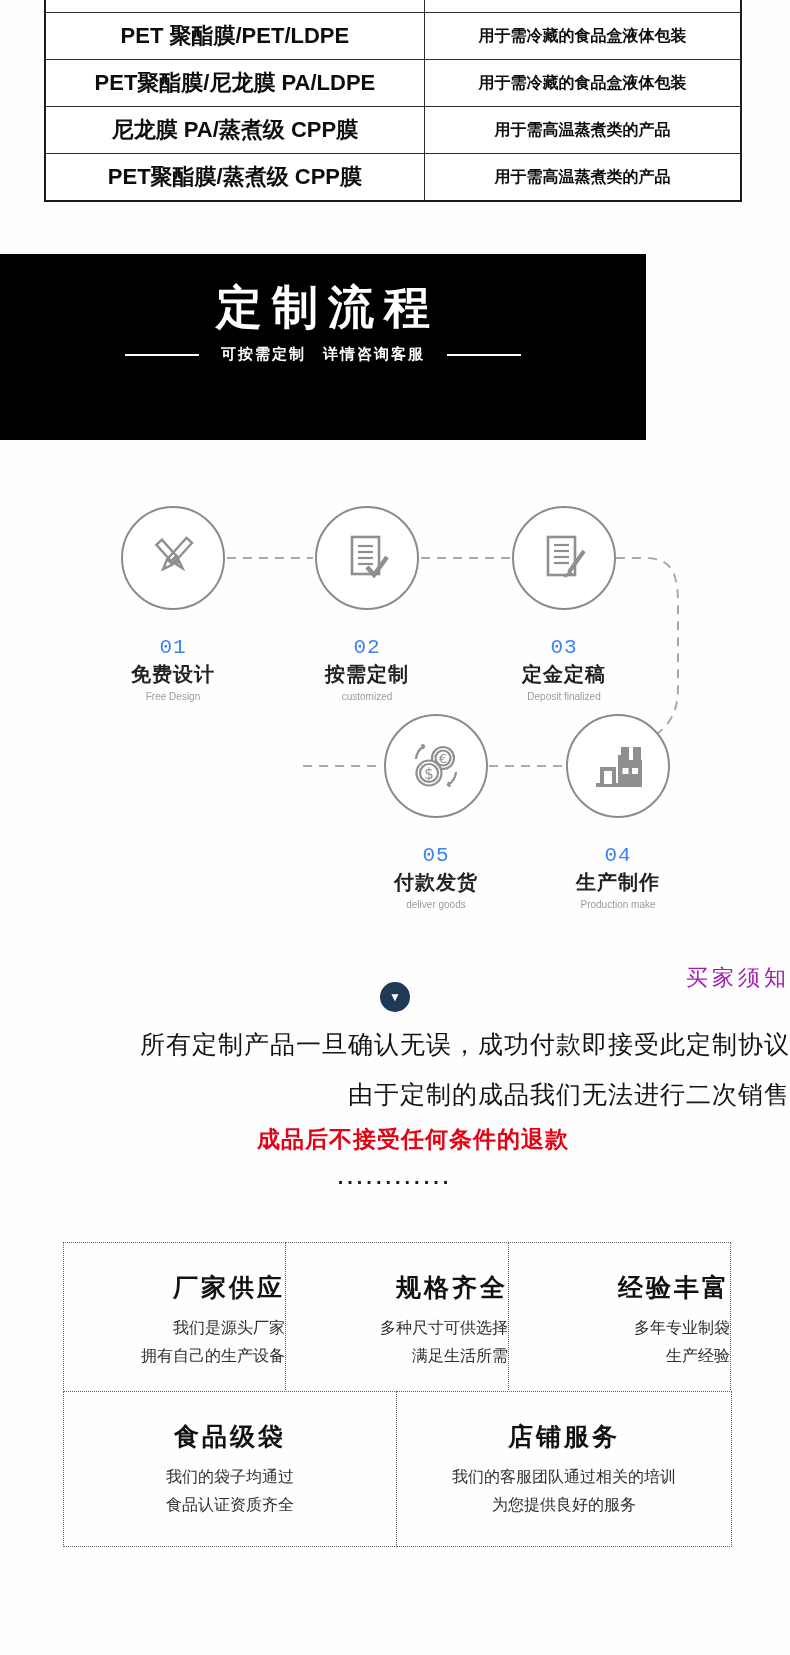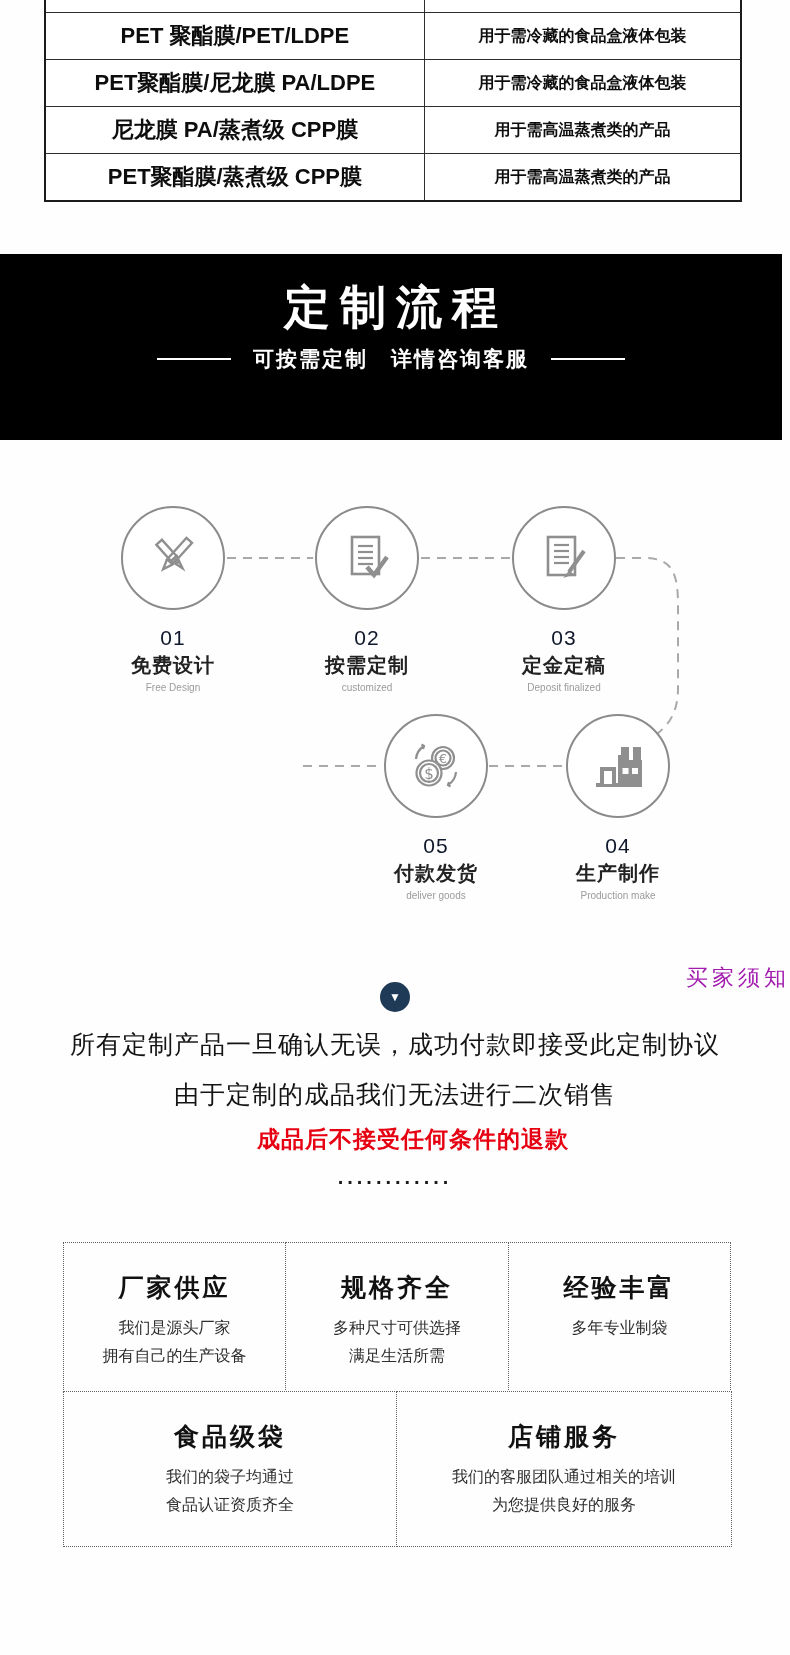--- a/index.html
+++ b/index.html
@@ -9,59 +9,59 @@
   
   .mat-table{position:absolute;left:44px;top:-37px;width:698px;border-collapse:collapse;
              table-layout:fixed;border:2px solid #1b1b1b;}
   .mat-table td{border:1px solid #2e2e2e;height:44px;text-align:center;vertical-align:middle;
                 background:#fff;color:#0d0d0d;overflow:hidden;}
   .mat-table td.mat{width:54%;font-size:22px;font-weight:700;}
   .mat-table td.use{font-size:16px;font-weight:600;}
   .mat-table tr.partial td{height:45px;}
 
   
-  .banner{position:absolute;left:0;top:254px;width:782px;height:186px;background:#000;}
+  .banner{position:absolute;left:0;top:254px;width:646px;height:186px;background:#000;}
   .banner-title{margin:0;padding-top:28px;text-align:center;color:#fff;font-size:46px;
                 font-weight:700;letter-spacing:10px;text-indent:10px;line-height:50px;}
   .banner-sub{margin-top:13px;display:flex;align-items:center;justify-content:center;gap:22px;color:#fff;}
   .banner-sub .wline{width:74px;height:2px;background:#fff;}
-  .banner-sub .txt{font-size:21px;font-weight:700;letter-spacing:2px;}
+  .banner-sub .txt{font-size:15px;font-weight:700;letter-spacing:2px;}
 
   
   .step{position:absolute;width:160px;text-align:center;}
   .circ{width:104px;height:104px;margin:0 auto;border:2px solid #8b8b8b;border-radius:50%;
         background:#fff;display:flex;align-items:center;justify-content:center;box-sizing:border-box;}
-  .num{margin-top:16px;font-size:21px;color:#0f172a;letter-spacing:1px;}
+  .num{margin-top:26px;font-size:21px;color:#3b82f6;letter-spacing:1px;font-family:Liberation Mono, monospace;}
   .lbl{margin-top:2px;font-size:20px;font-weight:700;color:#222;letter-spacing:1px;}
   .cap{margin-top:3px;font-size:10px;color:#9b9b9b;}
   .flow-svg{position:absolute;left:0;top:0;pointer-events:none;}
 
   
   .notice-head{position:absolute;top:924px;left:0;width:100%;text-align:right;
                font-size:22px;color:#a21caf;letter-spacing:4px;margin-top:39px;}
   .notice-sub{position:absolute;top:958px;left:58px;right:58px;display:flex;align-items:center;gap:16px;}
   .notice-sub .hline{flex:1;height:1px;background:#9a9a9a;}
   .notice-sub .txt{font-size:14px;letter-spacing:3px;color:#3f3f3f;white-space:nowrap;}
   .down-badge{position:absolute;top:982px;left:380px;width:30px;height:30px;border-radius:50%;
               background:#1e3a56;color:#fff;display:flex;align-items:center;justify-content:center;
               font-size:12px;line-height:1;}
-  .agree{position:absolute;left:0;width:100%;text-align:center;color:#141414;
+  .agree{position:absolute;left:0;width:100%;text-align:right;color:#141414;
          font-size:25px;font-weight:500;letter-spacing:1px;}
   .agree.l1{top:1028px;}
   .agree.l2{top:1078px;}
   .warning{position:absolute;top:1124px;left:0;width:100%;text-align:center;
            font-size:23px;font-weight:700;color:#e60012;letter-spacing:1px;padding-left:18px;}
   .dots{position:absolute;top:1166px;left:0;width:100%;text-align:center;
         font-size:20px;font-weight:700;letter-spacing:4px;color:#1a1a1a;}
 
   
   .features{position:absolute;left:63px;top:1242px;width:670px;}
   .f-row{display:flex;}
   .f-cell{box-sizing:border-box;border:1px dotted #5f5f5f;text-align:center;background:#fefefe;}
-  .f-row1 .f-cell{height:150px;}
+  .f-row1 .f-cell{height:150px;text-align:right;}
   .f-row2 .f-cell{height:156px;margin-top:-1px;}
   .f-cell + .f-cell{margin-left:-1px;}
   .f-title{margin-top:28px;font-size:25px;font-weight:700;color:#111;letter-spacing:3px;}
   .f-sub{margin-top:10px;font-size:16px;color:#2e2e2e;line-height:28px;}
   .w223{width:223px;} .w224{width:224px;} .w334{width:334px;} .w336{width:336px;}
 </style>
 </head>
 <body>
 
 <div class="page">
@@ -239,20 +239,21 @@
         <div class="f-title">规格齐全</div>
         <div class="f-sub">
           <div>多种尺寸可供选择</div>
           <div>满足生活所需</div>
         </div>
       </div>
       <div class="f-cell w223">
         <div class="f-title">经验丰富</div>
         <div class="f-sub">
           <div>多年专业制袋</div>
+          <div>生产经验</div>
         </div>
       </div>
     </div>
     <div class="f-row f-row2">
       <div class="f-cell w334">
         <div class="f-title">食品级袋</div>
         <div class="f-sub">
           <div>我们的袋子均通过</div>
           <div>食品认证资质齐全</div>
         </div>

